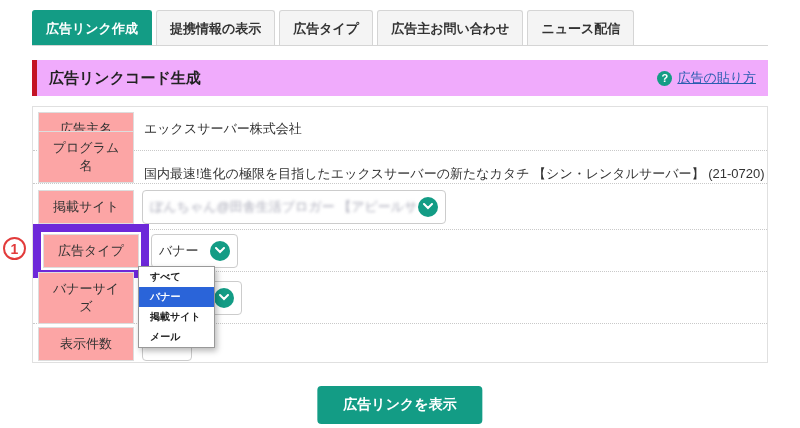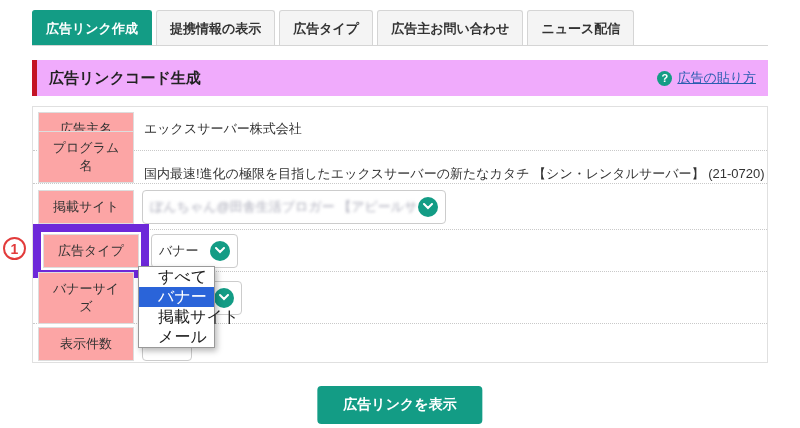--- a/index.html
+++ b/index.html
@@ -44,21 +44,21 @@
   .select-bannersize { width:100px; }
   .select-count { width:50px; }
   .chev-badge { width:20px; height:20px; border-radius:50%; background:#139c85; margin-left:auto;
                 display:flex; align-items:center; justify-content:center; flex-shrink:0; }
   .blur-text { filter:blur(1.4px); color:#a9aab8; white-space:nowrap; overflow:hidden; }
   .site-link { color:#8b3fb8; font-size:13px; text-decoration:underline; margin-left:14px; cursor:pointer; }
 
   
   .dropdown { position:absolute; left:138px; top:266px; width:77px; background:#fff;
               border:1px solid #999; box-shadow:2px 3px 6px rgba(0,0,0,0.28); z-index:10; }
-  .dd-item { font-size:16px; color:#222; padding:1px 19px; height:20px; line-height:18px; cursor:pointer; white-space:nowrap; }
+  .dd-item { font-size:10px; color:#222; padding:1px 11px; height:20px; line-height:18px; cursor:pointer; white-space:nowrap;font-weight:bold; }
   .dd-item.selected { background:#2a64d9; color:#fff; }
 
   
   .annot-circle { position:absolute; left:3px; top:237px; width:23px; height:23px; border:2px solid #e23b3b;
                   border-radius:50%; color:#e23b3b; font-size:14px; font-weight:bold;
                   display:flex; align-items:center; justify-content:center; z-index:5; }
 
   
   .submit-btn { position:absolute; top:386px; left:50%; transform:translateX(-50%);
                 background:#139c85; color:#fff; font-family:inherit; font-size:14px; font-weight:bold;

